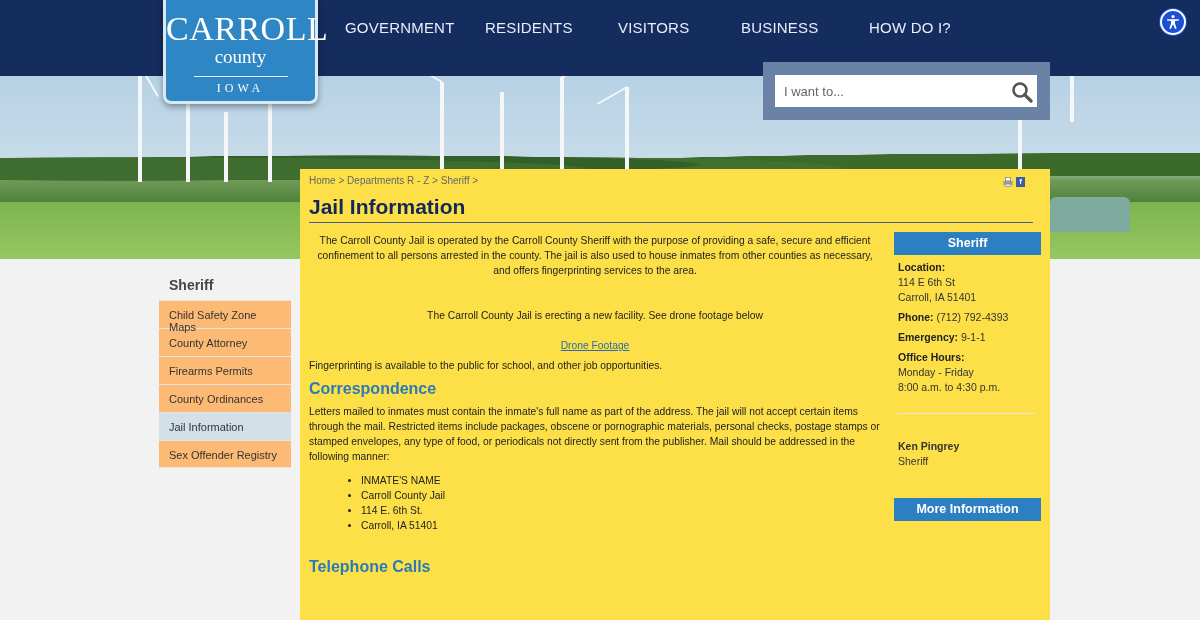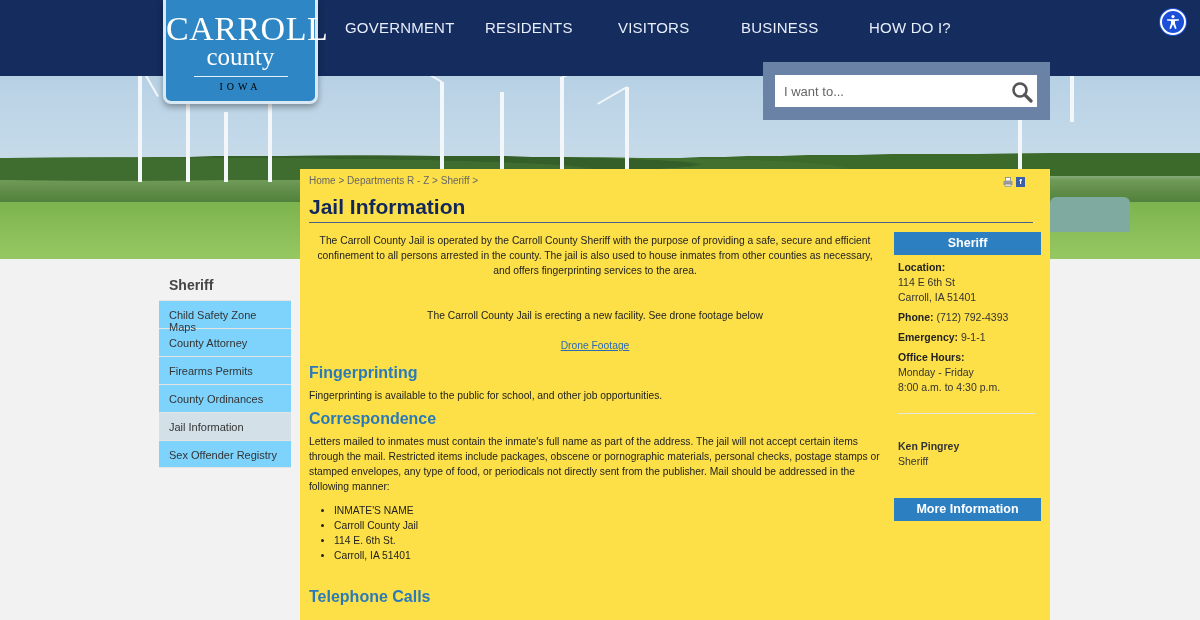--- a/index.html
+++ b/index.html
@@ -21,35 +21,35 @@
                   radial-gradient(ellipse at 48% 60%, #41702f 0 30%, transparent 31%),
                   radial-gradient(ellipse at 95% 50%, #3b6a2b 0 35%, transparent 36%); }
     .hero .field { position: absolute; left: 0; top: 140px; width: 1200px; height: 57px; background: linear-gradient(#7db34e, #96c862); }
     .turbine { position: absolute; width: 4px; background: #f4f7f9; }
     .blade { position: absolute; width: 2px; height: 34px; background: #f4f7f9; transform-origin: top center; }
     .barn { position: absolute; left: 1050px; top: 135px; width: 80px; height: 35px; background: #7faa9f; border-radius: 6px 6px 0 0; }
 
     
     .logo { position: absolute; left: 163px; top: 0; width: 155px; height: 104px; background: #2f86c4; border: 3px solid #d8e8f5; border-top: none; border-radius: 0 0 8px 8px; box-shadow: 0 3px 6px rgba(0,0,0,0.35); z-index: 3; text-align: center; color: #fff; }
     .logo .l1 { font-family: "Liberation Serif", serif; font-size: 34px; line-height: 34px; margin-top: 12px; letter-spacing: 0.5px; }
-    .logo .l2 { font-family: "Liberation Serif", serif; font-size: 25px; line-height: 22px; }
+    .logo .l2 { font-family: "Liberation Serif", serif; font-size: 19px; line-height: 22px; }
     .logo .rule { width: 94px; height: 1px; background: #e5f0fa; margin: 8px auto 4px; }
-    .logo .l3 { font-family: "Liberation Serif", serif; font-size: 10px; letter-spacing: 4px; color: #000000; }
+    .logo .l3 { font-family: "Liberation Serif", serif; font-size: 12px; letter-spacing: 4px; color: #ffffff; }
 
     
     .search-wrap { position: absolute; left: 763px; top: 62px; width: 287px; height: 58px; background: #6a82a6; z-index: 2; }
     .search-box { position: absolute; left: 12px; top: 13px; width: 262px; height: 32px; background: #fff; }
     .search-input { position: absolute; left: 0; top: 0; width: 230px; height: 32px; border: none; padding-left: 9px; font-size: 13px; color: #1d4ed8; background: transparent; font-family: "Liberation Sans", sans-serif; outline: none; }
     .search-input::placeholder { color: #666; }
     .search-icon { position: absolute; right: 4px; top: 6px; width: 22px; height: 22px; cursor: pointer; }
 
     
     .sidebar { position: absolute; left: 159px; top: 268px; width: 132px; }
     .sidebar-title { font-size: 14px; font-weight: bold; color: #444; padding: 9px 10px 8px; height: 32px; }
-    .side-item { display: block; height: 28px; background: #7dd3fc; border-top: 1px solid #e4e4e4; font-size: 11px; color: #333; padding: 8px 10px 0; cursor: pointer; }
+    .side-item { display: block; height: 28px; background: #fdba74; border-top: 1px solid #e4e4e4; font-size: 11px; color: #333; padding: 8px 10px 0; cursor: pointer; }
     .side-item.active { background: #d3e0e8; }
     .side-item:last-child { border-bottom: 1px solid #e4e4e4; }
 
     
     .content { position: absolute; left: 300px; top: 169px; width: 750px; height: 559px; background: #fde047; }
     .breadcrumb { position: absolute; left: 9px; top: 6px; font-size: 10px; color: #666; }
     .breadcrumb span { cursor: pointer; }
     .tools { position: absolute; left: 703px; top: 8px; display: flex; gap: 3px; }
     .print-icon { width: 10px; height: 10px; cursor: pointer; }
     .fb-icon { width: 9px; height: 10px; background: #3b5fa6; color: #fff; font-size: 8px; font-weight: bold; text-align: center; line-height: 10px; cursor: pointer; }
@@ -58,21 +58,21 @@
 
     .article { position: absolute; left: 9px; top: 63px; width: 572px; font-size: 10.3px; line-height: 15px; color: #222; }
     .center { text-align: center; }
     .p-intro { margin-top: 1px; }
     .p-new { margin-top: 30px; }
     .link { color: #2b6bb0; text-decoration: underline; cursor: pointer; }
     .p-drone { margin-top: 15px; }
     .h2 { font-size: 16px; font-weight: bold; color: #2b7ab8; margin-top: 10px; line-height: 20px; }
     .p { margin-top: 8px; }
     .ul { margin-top: 9px; padding-left: 25px; }
-    .ul li { line-height: 15px; }
+    .ul li { line-height: 15px; margin-left: 27px; }
 
     
     .rside { position: absolute; left: 894px; top: 232px; width: 147px; font-size: 10.5px; line-height: 15px; color: #333; }
     .rbox-title { width: 147px; height: 23px; background: #2c7fc1; color: #fff; text-align: center; font-weight: bold; font-size: 12.5px; line-height: 23px; }
     .rinfo { padding-left: 4px; }
     .rinfo .blk { margin-top: 5px; }
     .rinfo .blk:first-child { margin-top: 5px; }
     .rinfo b { color: #222; }
     .rhr { margin: 18px 6px 0 4px; height: 1px; background: #e6e6e6; }
     .person { padding-left: 4px; margin-top: 25px; }
@@ -162,21 +162,20 @@
     <div class="fb-icon">f</div>
   </div>
   <h1 class="page-title">Jail Information</h1>
   <div class="title-rule"></div>
 
   <div class="article">
     <p class="center p-intro">The Carroll County Jail is operated by the Carroll County Sheriff with the purpose of providing a safe, secure and efficient confinement to all persons arrested in the county. The jail is also used to house inmates from other counties as necessary, and offers fingerprinting services to the area.</p>
     <p class="center p-new">The Carroll County Jail is erecting a new facility. See drone footage below</p>
     <p class="center p-drone"><a class="link">Drone Footage</a></p>
 
-    <h2 class="h2">Fingerprinting</h2>
     <p class="p" style="margin-top:5px">Fingerprinting is available to the public for school, and other job opportunities.</p>
 
     <h2 class="h2" style="margin-top:6px">Correspondence</h2>
     <p class="p" style="margin-top:5px">Letters mailed to inmates must contain the inmate's full name as part of the address. The jail will not accept certain items through the mail. Restricted items include packages, obscene or pornographic materials, personal checks, postage stamps or stamped envelopes, any type of food, or periodicals not directly sent from the publisher. Mail should be addressed in the following manner:</p>
     <ul class="ul">
       <li>INMATE'S NAME</li>
       <li>Carroll County Jail</li>
       <li>114 E. 6th St.</li>
       <li>Carroll, IA 51401</li>
     </ul>

